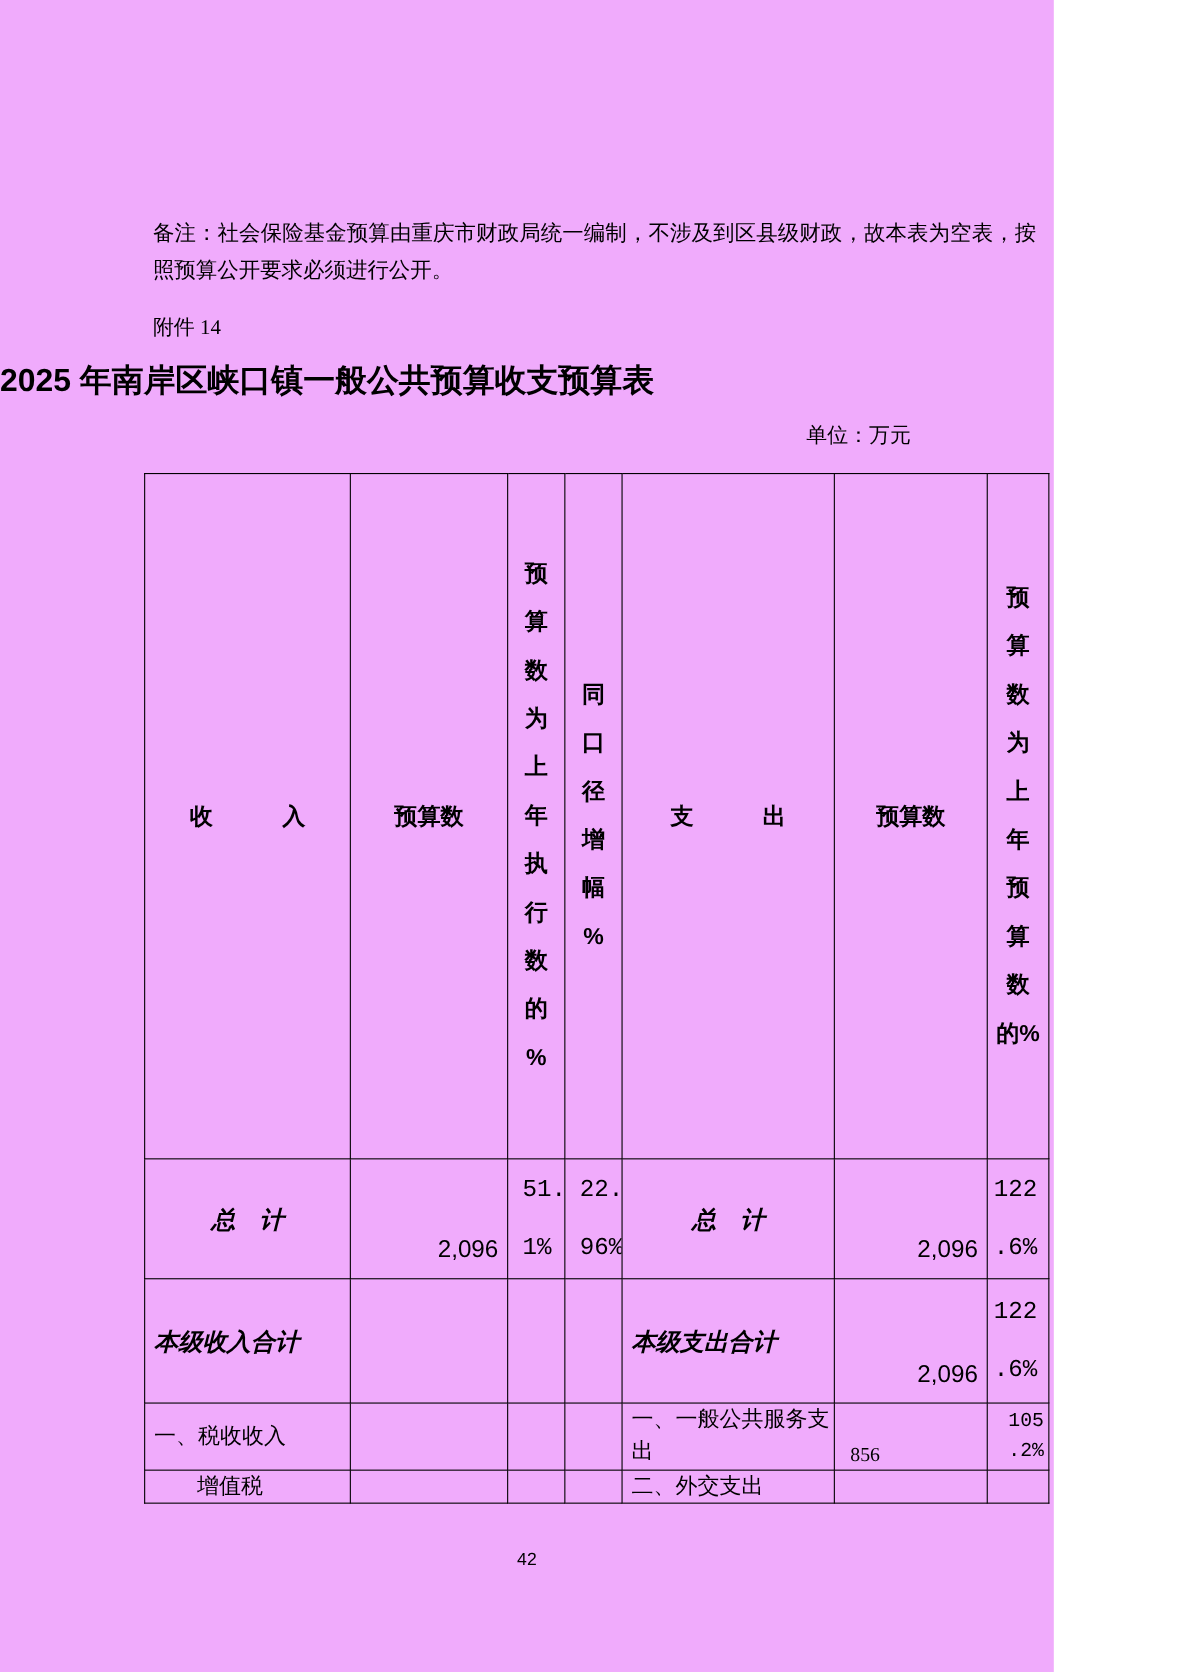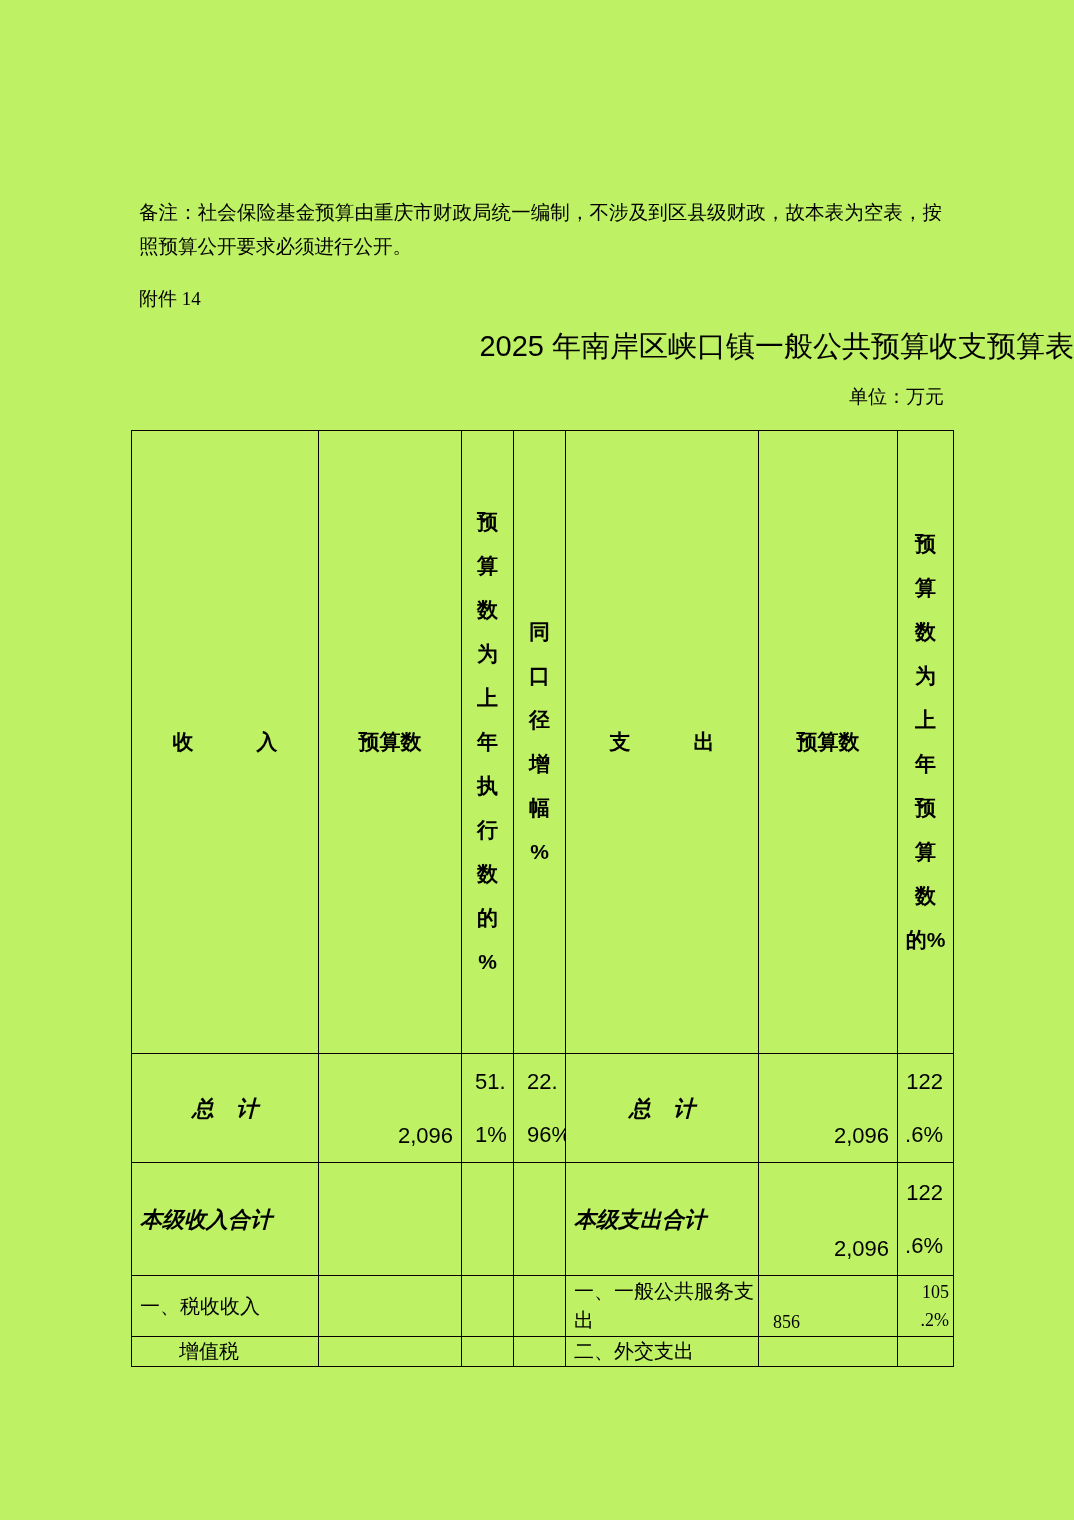--- a/index.html
+++ b/index.html
@@ -1,38 +1,38 @@
 <!DOCTYPE html>
 <html><head>
 <meta charset="utf-8">
 <style>
   html,body{margin:0;padding:0;background:#fff;}
   .page{
     position:relative;
-    width:1074px;height:1520px;
-    background:#bef264;
+    width:958px;height:1520px;
+    background:#f0abfc;
     color:#000;
     font-family:"Liberation Serif", serif;
     overflow:hidden;
   }
   .note{
     position:absolute;left:139px;top:196px;width:803px;
     font-size:19.5px;line-height:34px;
     text-align:justify;
     margin:0;
   }
   .attachment{
     position:absolute;left:139px;top:287px;
     font-size:19px;line-height:24px;margin:0;text-align:right;
   }
   .title{
     position:absolute;left:0;top:327px;width:100%;
-    text-align:right;
+    text-align:left;
     font-family:"Liberation Sans", sans-serif;
-    font-weight:normal;font-size:29px;line-height:38px;
+    font-weight:bold;font-size:29px;line-height:38px;
     margin:0;
   }
   .unit{
     position:absolute;right:130px;top:384px;
     font-size:19px;line-height:26px;
   }
   table.budget{
     position:absolute;left:131px;top:430px;
     width:822px;
     border-collapse:collapse;table-layout:fixed;
@@ -54,21 +54,21 @@
   .vt{white-space:pre-line;line-height:44px;}
   
   tr.r1{height:109px;}
   tr.r2{height:113px;}
   tr.r3{height:61px;}
   tr.r4{height:29px;}
   .big{font-family:"Liberation Sans", sans-serif;font-size:22px;line-height:53px;}
   .bold{font-weight:bold;font-style:italic;}
   .sf20{font-family:"Liberation Serif", serif;font-size:20px;line-height:29px;}
   .sf18{font-family:"Liberation Serif", serif;font-size:18px;line-height:28px;}
-  .pre{white-space:pre-line;}
+  .pre{white-space:pre-line;font-family:Liberation Mono, monospace;}
   .tl{text-align:left;}
   .trt{text-align:right;}
   .tc{text-align:center;}
   .vb{vertical-align:bottom !important;}
   .pl8{padding-left:8px !important;}
   .pl13{padding-left:13px !important;}
   .pl14{padding-left:14px !important;}
   .pl47{padding-left:47px !important;}
   .pr8{padding-right:8px !important;}
   .pr10{padding-right:10px !important;}
@@ -179,14 +179,15 @@
         <td class="sf20"></td>
         <td class="sf20"></td>
         <td class="sf20"></td>
         <td class="sf20 tl pl8">二、外交支出</td>
         <td class="sf18 tl vb pl14"></td>
         <td class="sf18 pre trt pr4"></td>
       </tr>
     </tbody>
   </table>
 
+  <div class="pageno">42</div>
 
 </div>
 
 </body></html>

